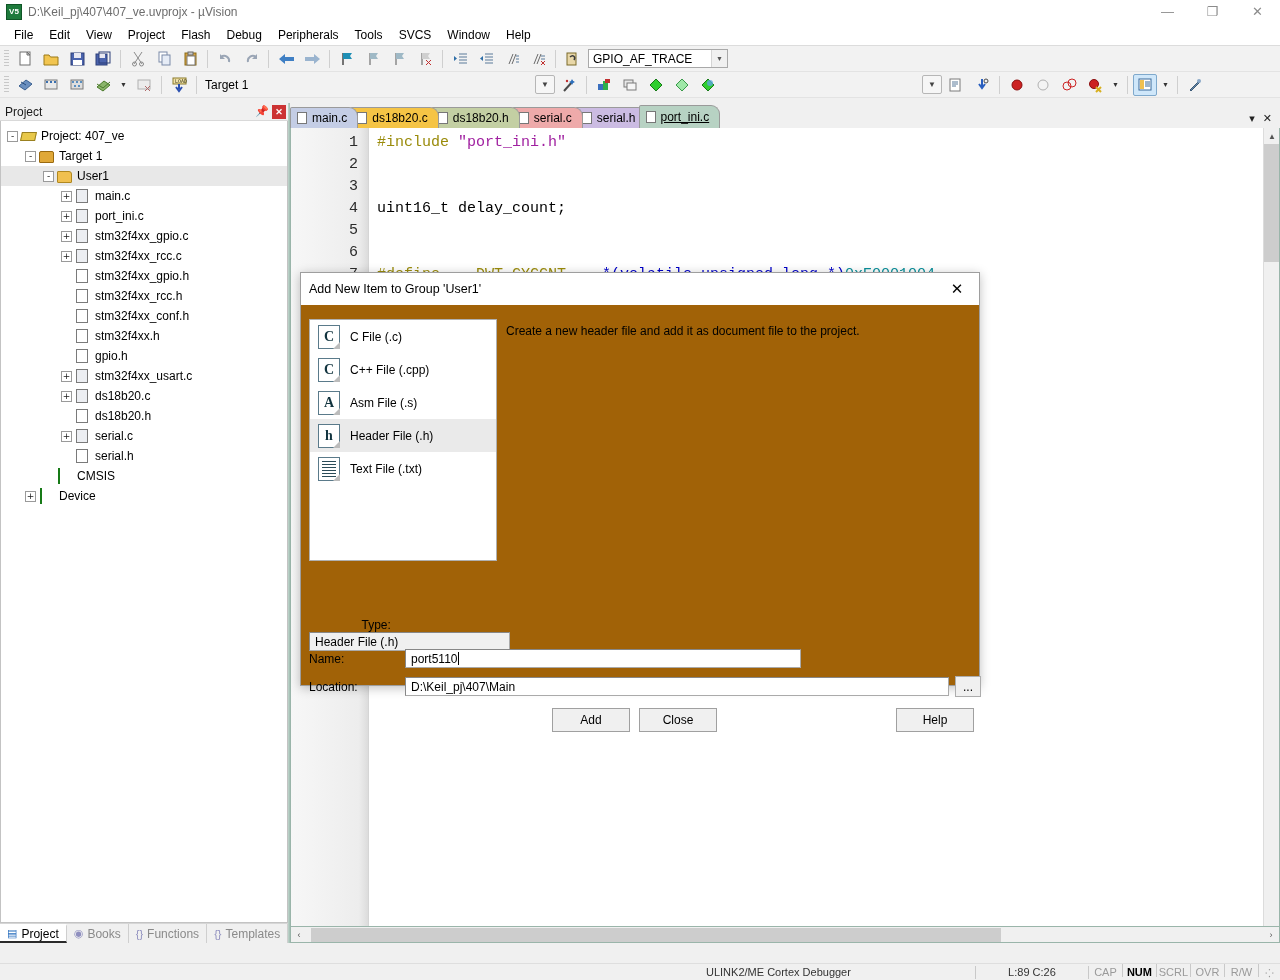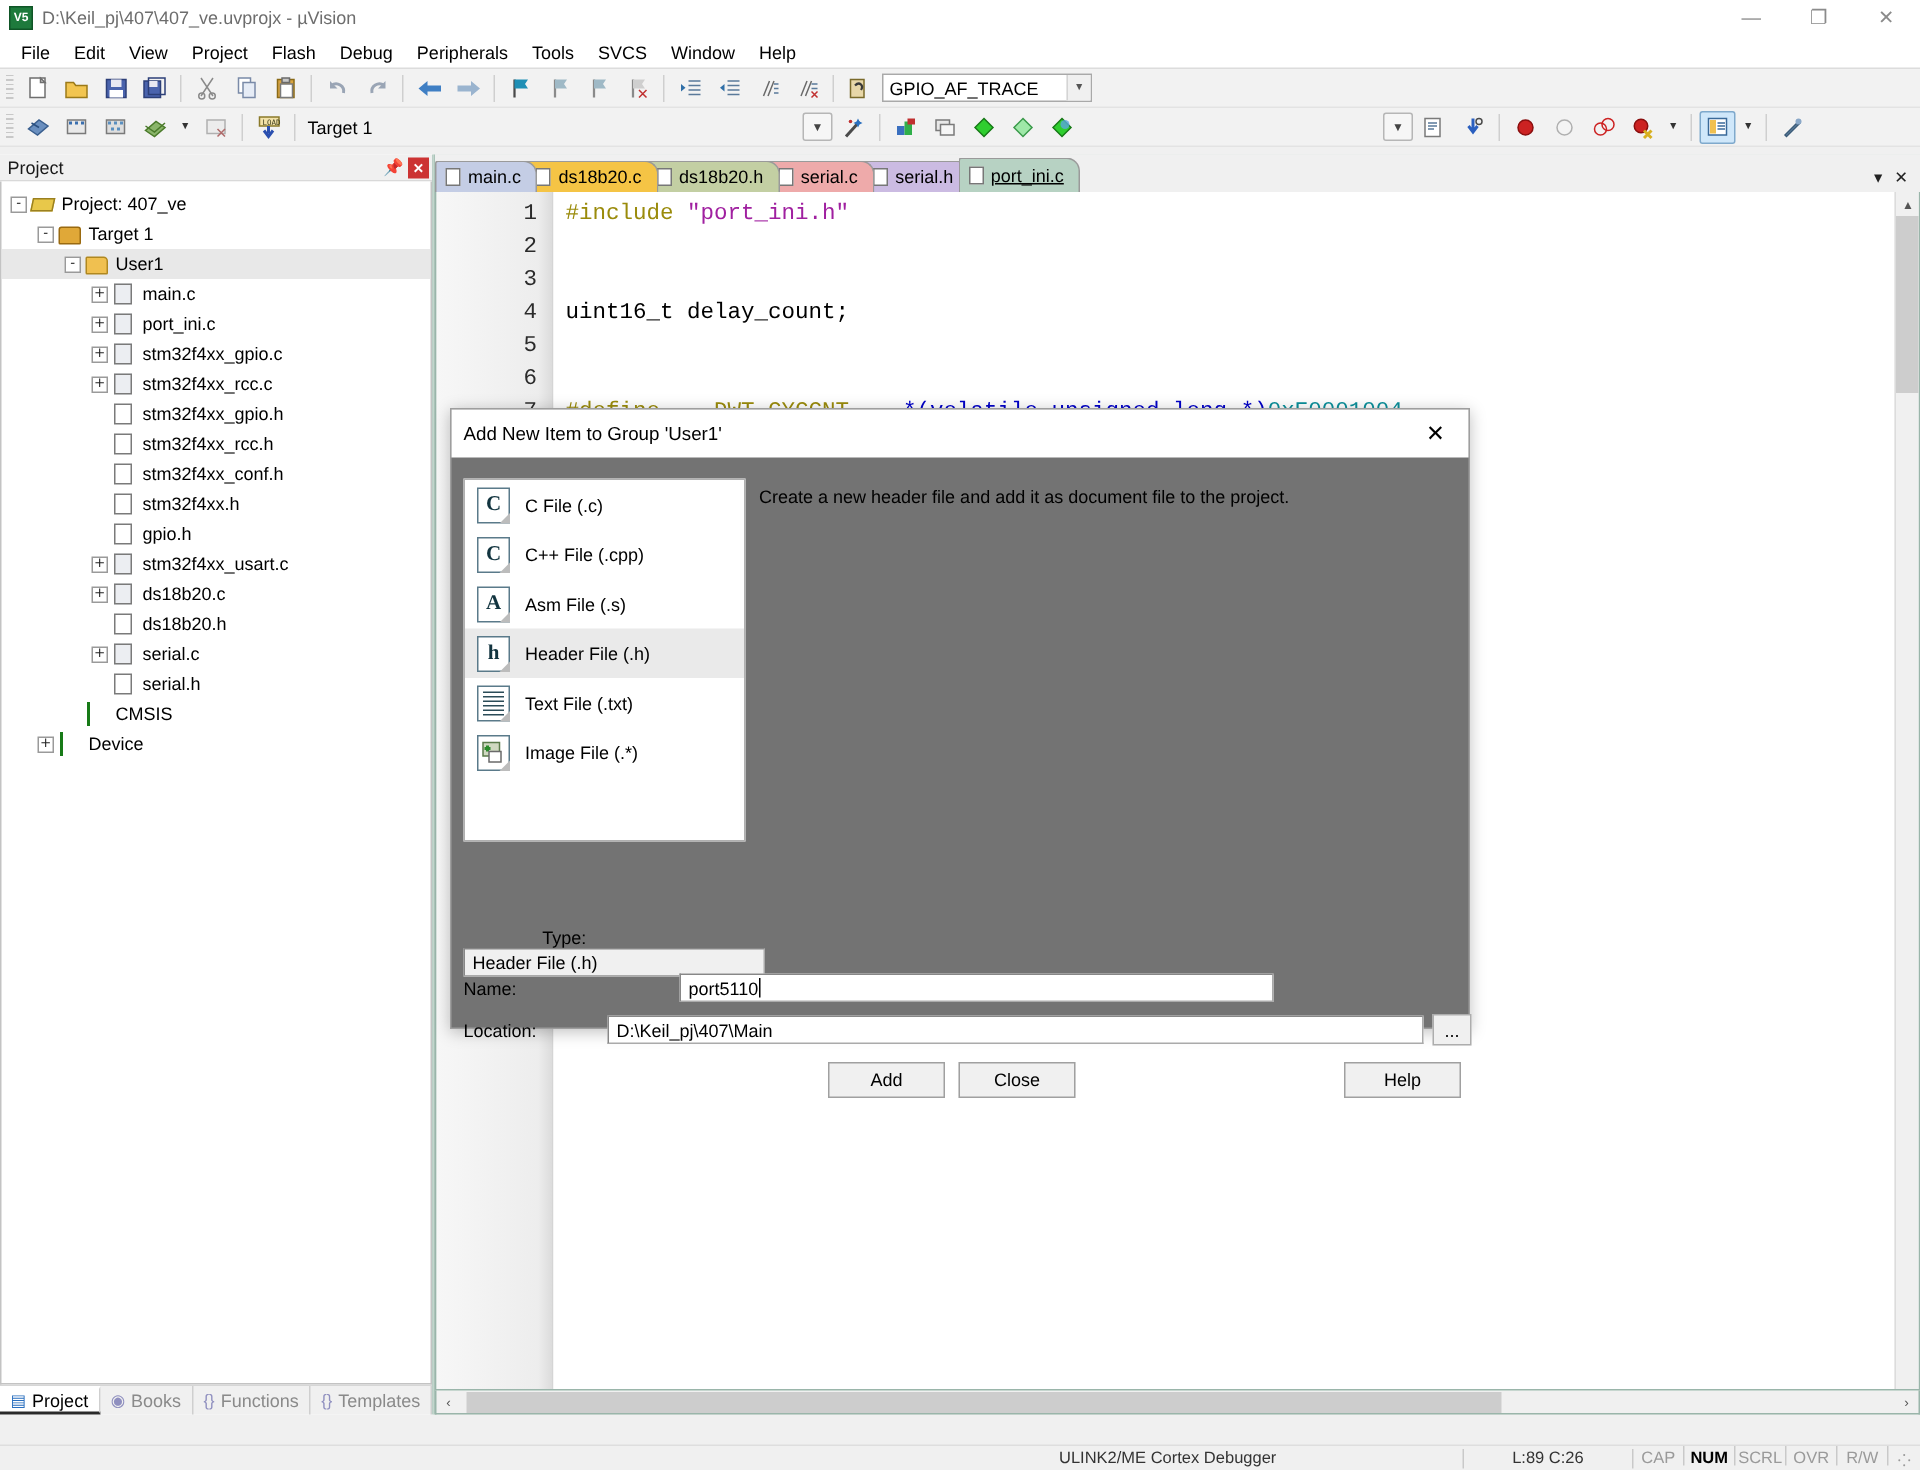--- a/index.html
+++ b/index.html
@@ -195,21 +195,21 @@
     font-size: 11px; color: #333; border-top: 1px solid #dedede;
   }
   .sb-cell { padding: 0 6px; height: 17px; display: flex; align-items: center; }
   .sb-sep { width: 1px; height: 13px; background: #c9c9c9; }
   .sb-ind { width: 33px; justify-content: center; color: #9a9a9a; }
   .sb-ind.on { color: #000; font-weight: bold; }
 
   
   .dlg {
     position: absolute; left: 300px; top: 272px; width: 680px; height: 414px;
-    background: #737373; border: 1px solid #9e9e9e;
+    background: #a16207; border: 1px solid #9e9e9e;
     box-shadow: 0 2px 10px rgba(0,0,0,.25); z-index: 50;
   }
   .dlg-title {
     height: 32px; background: #fff; display: flex; align-items: center;
     padding-left: 8px; font-size: 12.5px; color: #000;
   }
   .dlg-close {
     margin-left: auto; width: 44px; height: 32px; display: flex;
     align-items: center; justify-content: center; font-size: 15px; color: #000;
   }
@@ -871,41 +871,31 @@
                 <i></i>
                 <i></i>
                 <i></i>
                 <i></i>
                 <i></i>
                 <i></i>
               </span>
             </span>
             <span>Text File (.txt)</span>
           </div>
-          <div class="type-item">
-            <span class="ft-icon">
-              <svg width="16" height="16">
-                <rect x="1" y="1" width="11" height="9" fill="#cfd8c0" stroke="#5a7a4a"></rect>
-                <path d="M4 3 v4 M2 5 h4" stroke="#2a8a2a" stroke-width="2"></path>
-                <rect x="5" y="7" width="8" height="7" fill="#fff" stroke="#6a6a6a"></rect>
-              </svg>
-            </span>
-            <span>Image File (.*)</span>
-          </div>
         </div>
       <div class="dlg-desc">Create a new header file and add it as document file to the project.</div>
 
       <div class="frm-row" style="top:313px;flex-direction:column;">
         <span class="frm-label">Type:</span>
         <span class="frm-field readonly" style="width:201px;">Header File (.h)</span>
       </div>
 
       <div class="frm-row" style="top:344px;">
         <span class="frm-label">Name:</span>
-        <span class="frm-field" style="width:396px;margin-left:48px;">
+        <span class="frm-field" style="width:396px;">
           <span>port5110</span>
             <i class="caret"></i>
         </span>
       </div>
 
       <div class="frm-row" style="top:371px;">
         <span class="frm-label">Location:</span>
         <span class="frm-field" style="width:544px;">D:\Keil_pj\407\Main</span>
         <span class="browse-btn">...</span>
       </div>

